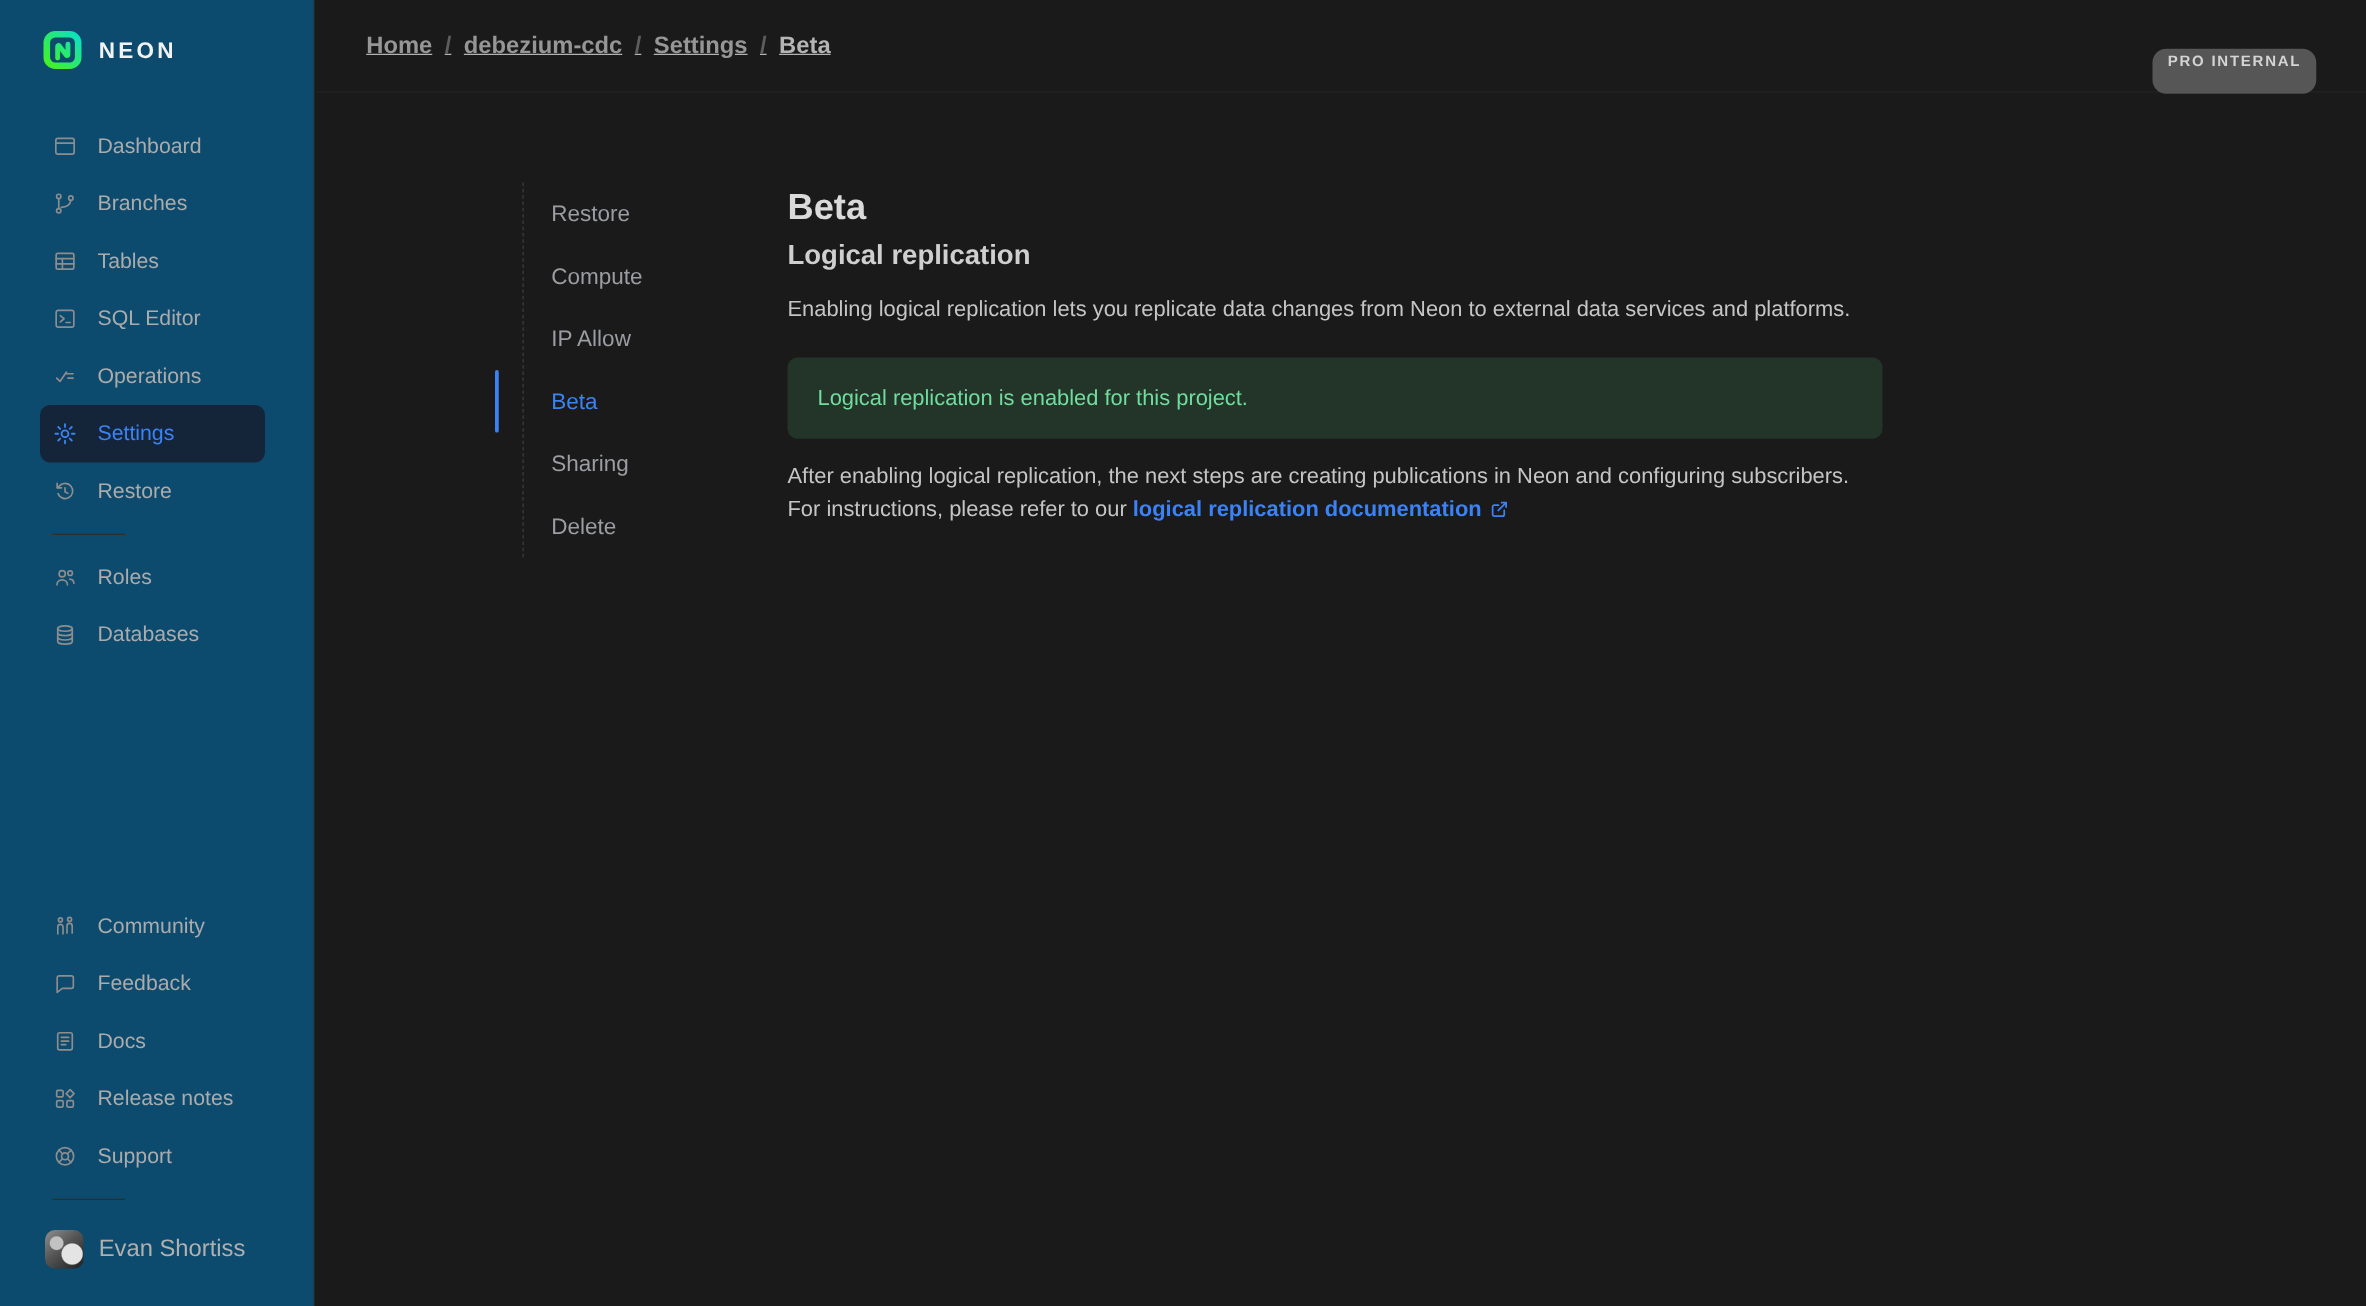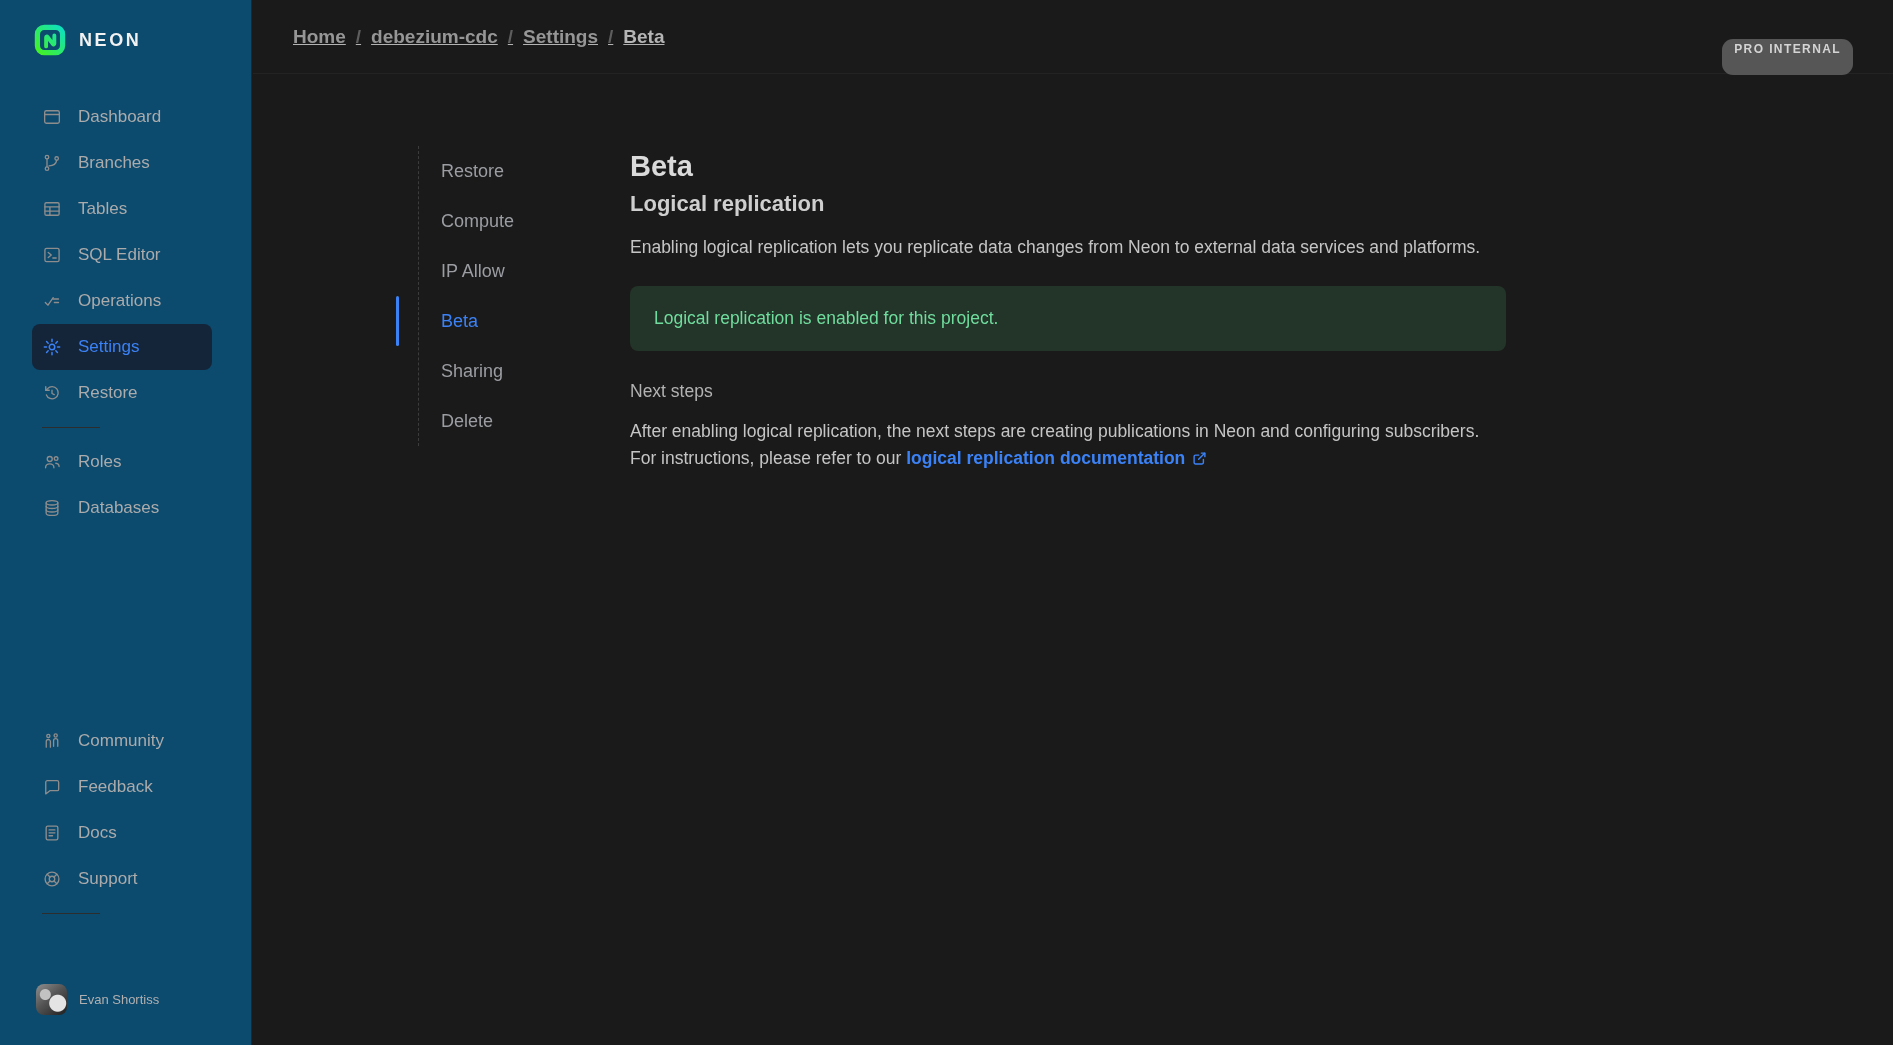--- a/index.html
+++ b/index.html
@@ -28,21 +28,21 @@
   .nav-divider{height:1px;background:#2d2d2d;width:58px;margin:11px 0 11px 10px;}
   .nav.footer{top:718px;}
   .user-row{position:absolute;left:36px;top:984px;display:flex;align-items:center;gap:12px;}
   .avatar{
     width:31px;height:31px;border-radius:8px;flex:0 0 31px;
     background:
       radial-gradient(circle at 30% 34%, #c2c2c2 0 5px, rgba(0,0,0,0) 6px),
       radial-gradient(circle at 70% 62%, #e4e4e4 0 8px, rgba(0,0,0,0) 9px),
       linear-gradient(140deg,#909090 0%,#555 45%,#1f1f1f 100%);
   }
-  .user-name{font-size:13px;color:#b0b0b0;text-align:right;}
+  .user-name{font-size:19px;color:#b0b0b0;text-align:right;}
   
   .header{
     position:absolute;left:253px;top:0;width:1640px;height:74px;
     border-bottom:1px solid #232323;box-sizing:border-box;
     display:flex;align-items:center;
   }
   .breadcrumb{display:flex;align-items:center;gap:10px;margin-left:40px;font-size:19px;font-weight:bold;text-decoration:underline;}
   .crumb{color:#969696;cursor:pointer;}
   .crumb.current{color:#b5b5b5;cursor:default;}
   .crumb-sep{color:#5d5d5d;font-weight:bold;}
@@ -218,20 +218,31 @@
         <svg width="20" height="20" viewBox="0 0 24 24" fill="none" stroke="currentColor" stroke-width="1.6" stroke-linecap="round" stroke-linejoin="round">
             <rect x="5" y="3.8" width="14" height="16.4" rx="1.8"></rect>
             <path d="M8.5 8.3h7M8.5 11.8h7M8.5 15.3h4.2"></path>
           </svg>
       </span>
       <span class="label">Docs</span>
     </div>
     <div class="nav-item">
       <span class="icon">
         <svg width="20" height="20" viewBox="0 0 24 24" fill="none" stroke="currentColor" stroke-width="1.6" stroke-linecap="round" stroke-linejoin="round">
+            <rect x="4" y="4" width="6.2" height="6.2" rx="1.2"></rect>
+            <rect x="4" y="13.8" width="6.2" height="6.2" rx="1.2"></rect>
+            <rect x="13.8" y="13.8" width="6.2" height="6.2" rx="1.2"></rect>
+            <path d="M16.9 3.3l3.8 3.8-3.8 3.8-3.8-3.8z"></path>
+          </svg>
+      </span>
+      <span class="label">Release notes</span>
+    </div>
+    <div class="nav-item">
+      <span class="icon">
+        <svg width="20" height="20" viewBox="0 0 24 24" fill="none" stroke="currentColor" stroke-width="1.6" stroke-linecap="round" stroke-linejoin="round">
             <circle cx="12" cy="12" r="8.3"></circle>
             <circle cx="12" cy="12" r="3.3"></circle>
             <path d="M6.2 6.2l3.4 3.4M14.4 14.4l3.4 3.4M17.8 6.2l-3.4 3.4M9.6 14.4l-3.4 3.4"></path>
           </svg>
       </span>
       <span class="label">Support</span>
     </div>
     <div class="nav-divider"></div>
   </div>
 
@@ -265,19 +276,18 @@
 
 <div class="content">
   <h1 class="page-title">Beta</h1>
   <h2 class="section-title">Logical replication</h2>
   <p class="body-text">Enabling logical replication lets you replicate data changes from Neon to external data services and platforms.</p>
 
   <div class="alert-success">
     <span>Logical replication is enabled for this project.</span>
   </div>
 
-  <p class="next-steps-label">Next steps</p>
   <p class="body-text"><span>After enabling logical replication, the next steps are creating publications in Neon and configuring subscribers. For instructions, please refer to our </span><a class="doc-link"><span>logical replication documentation</span><svg class="ext" width="17" height="17" viewBox="0 0 24 24" fill="none" stroke="currentColor" stroke-width="2" stroke-linecap="round" stroke-linejoin="round">
           <path d="M17.5 13.2v4.6a1.9 1.9 0 0 1-1.9 1.9H6.3a1.9 1.9 0 0 1-1.9-1.9V9.1a1.9 1.9 0 0 1 1.9-1.9H11"></path>
           <path d="M14.6 4.4h5v5"></path>
           <path d="M10.8 13.2l8.5-8.5"></path>
         </svg></a></p>
 </div>
 
 </body></html>

